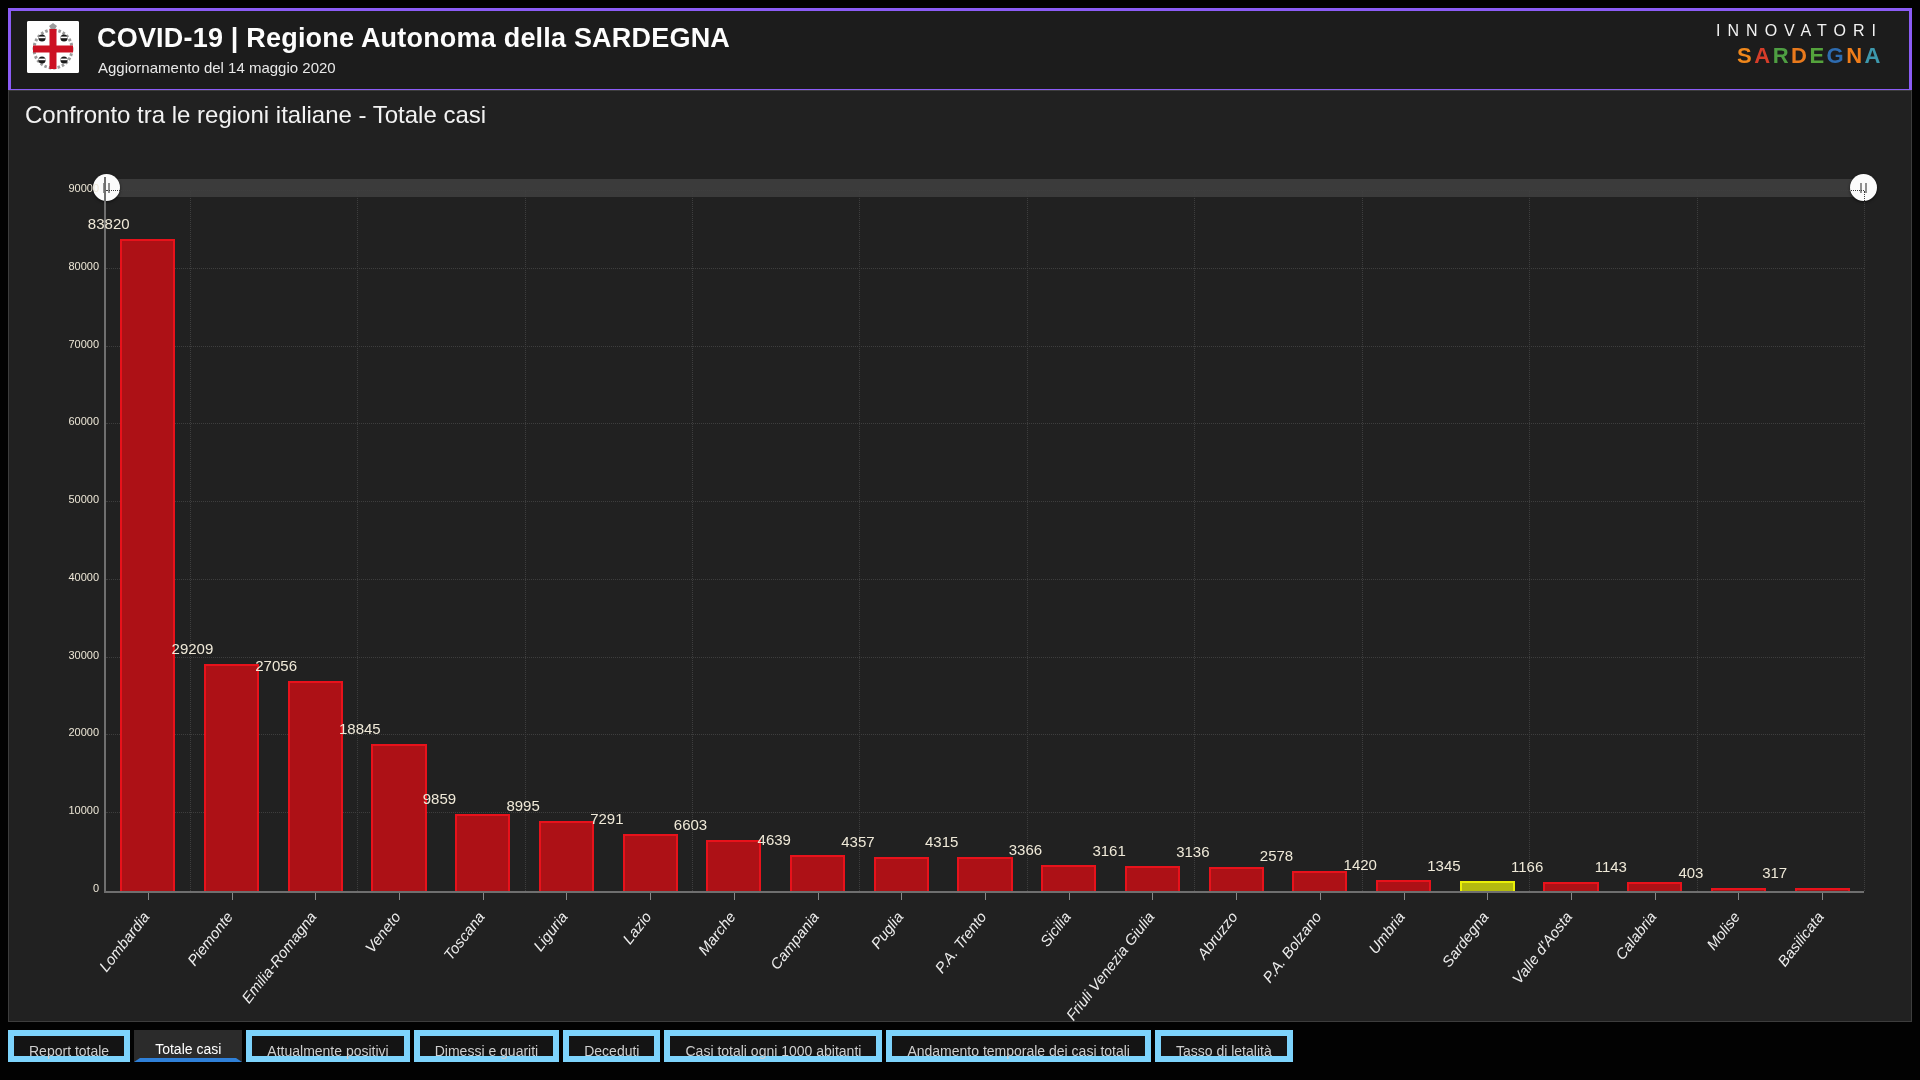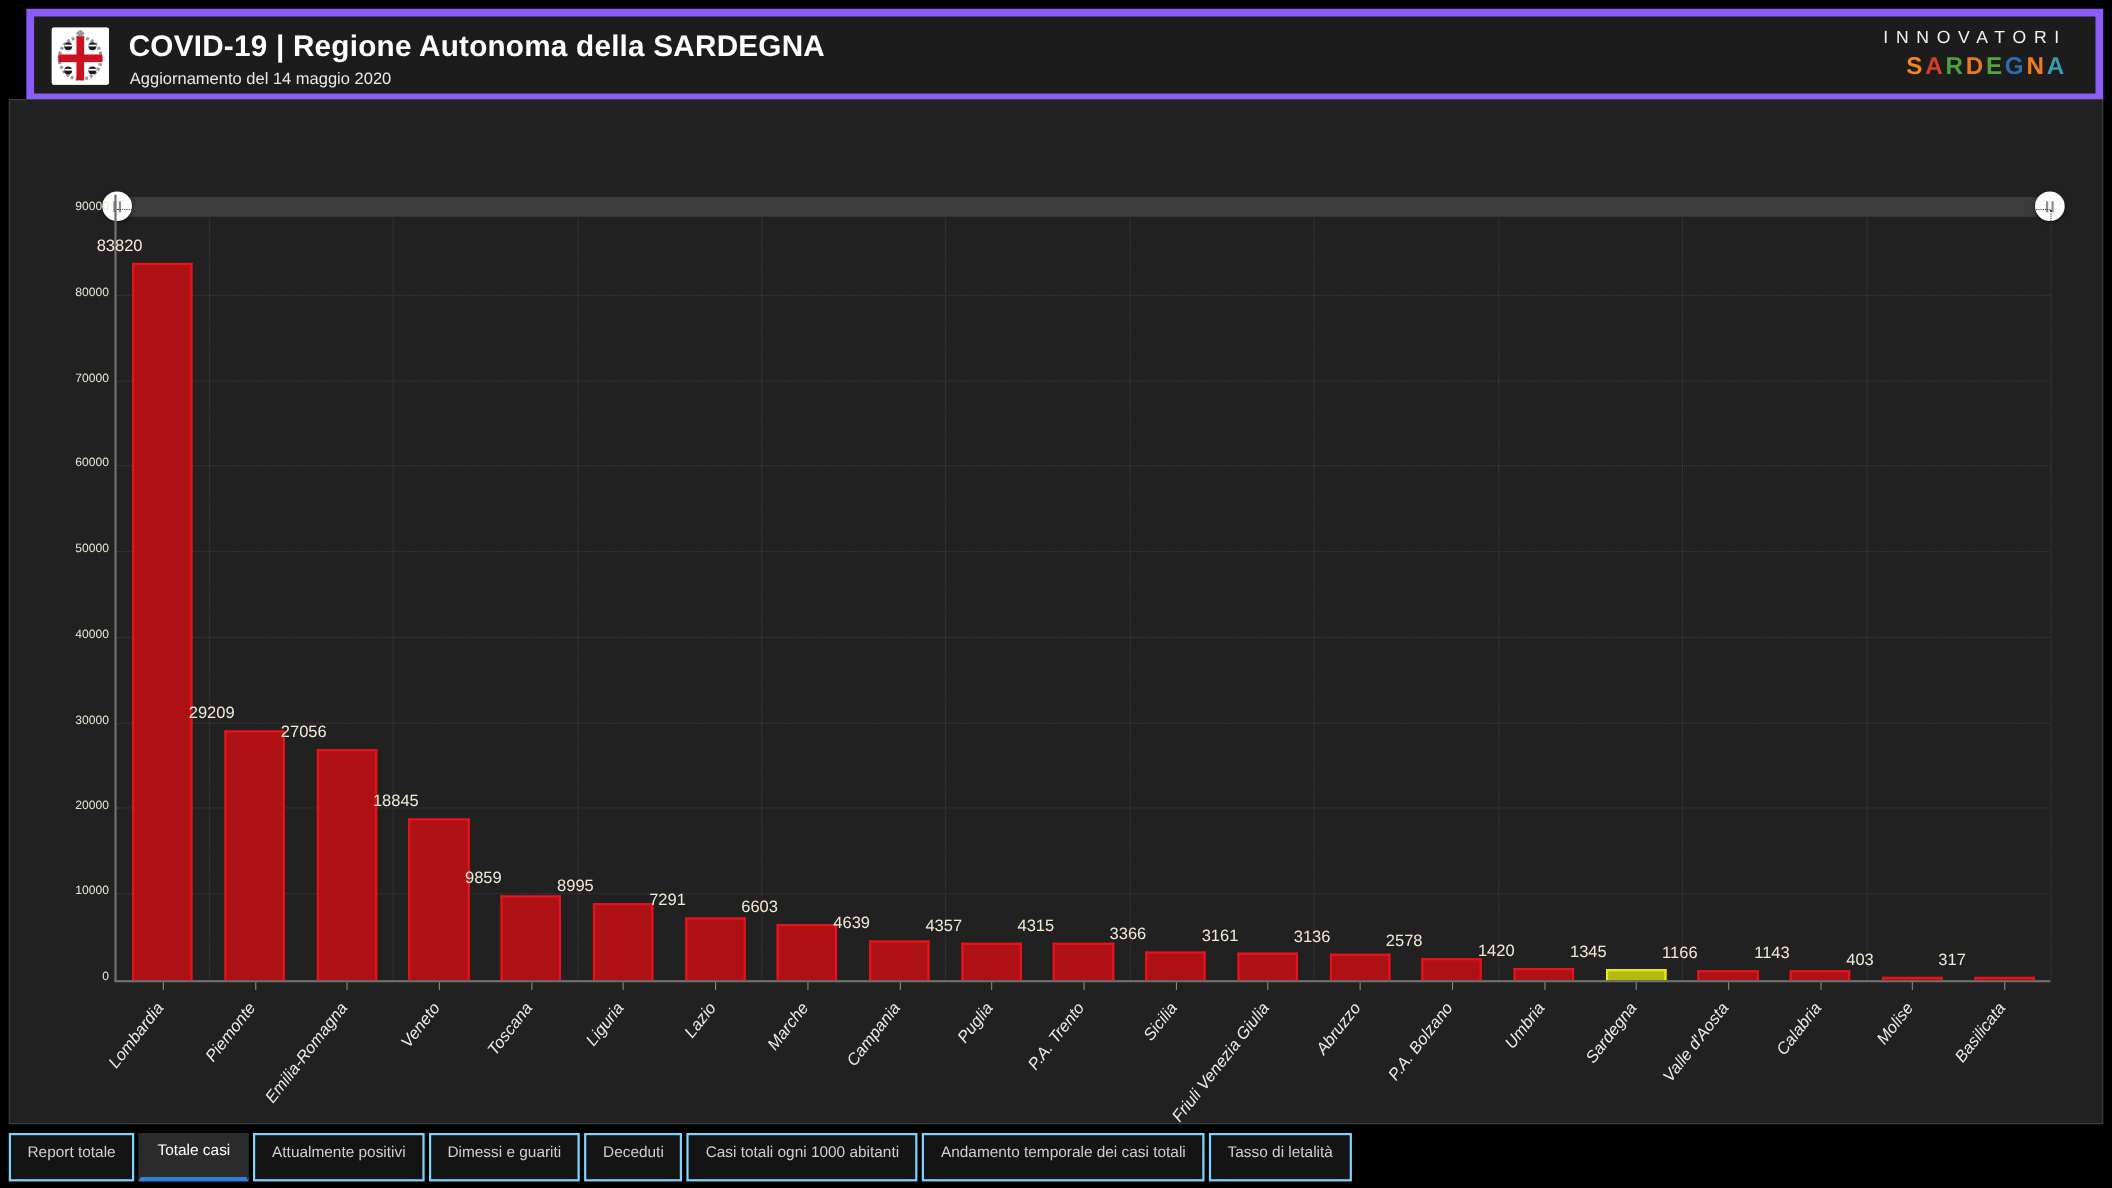--- a/index.html
+++ b/index.html
@@ -1,21 +1,21 @@
 <!DOCTYPE html>
 <html style="--bar-fill: #ad1116; --bar-border: #e8121b; --hl-fill: #b3ba10; --hl-border: #e9ef08; --grid: #3e3e3e; --axis: #6f6f6f; --value-label: #efe9d8; --tick-label: #ece6d6;"><head>
 <meta charset="utf-8">
 <style>
   html,body{margin:0;padding:0;background:#020202;}
   .stage{position:relative;width:1920px;height:1080px;background:#020202;overflow:hidden;
          font-family:"Liberation Sans","DejaVu Sans",sans-serif;}
 
   
   .header{position:absolute;left:8px;right:8px;top:8px;height:84px;background:#1c1c1c;
-          border:7px solid #8b5cf6;box-sizing:border-box;margin-left:16px;}
+          border:3px solid #8b5cf6;box-sizing:border-box;}
   .crest{position:absolute;left:16px;top:10px;width:52px;height:52px;background:#fff;border-radius:2px;}
   .h-title{position:absolute;left:86px;top:12px;font-size:27px;font-weight:600;color:#fdfdfd;letter-spacing:.2px;}
   .h-sub{position:absolute;left:87px;top:48px;font-size:15px;color:#e8e8e8;}
   .brand{position:absolute;right:26px;top:11px;text-align:right;}
   .brand-1{font-size:16px;letter-spacing:7px;color:#f2f2f2;font-weight:400;}
   .brand-2{font-size:22px;font-weight:700;letter-spacing:2.5px;margin-top:3px;}
 
   
   .panel{position:absolute;left:8px;right:8px;top:90px;height:932px;background:#212121;
          border:1px solid #3d3d3d;box-sizing:border-box;}
@@ -40,21 +40,21 @@
        border:2px solid var(--bar-border,#e8121b);border-bottom:none;}
   .bar.hl{background:var(--hl-fill,#b3ba10);border-color:var(--hl-border,#e9ef08);}
   .val{position:absolute;width:120px;text-align:left;font-size:15px;color:var(--value-label,#efe9d8);}
   .xtick{position:absolute;bottom:-9px;width:1px;height:7px;background:#888;}
   .xlab-anchor{position:absolute;top:calc(100% + 14px);width:0;height:0;}
   .xlab{position:absolute;right:2px;top:0;white-space:nowrap;font-size:15px;font-style:italic;
         color:#ececec;transform:rotate(-52deg);transform-origin:100% 50%;}
 
   
   .tabbar{position:absolute;left:8px;top:1030px;display:flex;gap:4px;}
-  .tab{height:44px;line-height:30px;padding:0 15px;background:#141414;border:2px solid #7dd3fc;
+  .tab{height:32px;line-height:30px;padding:0 15px;background:#141414;border:6px solid #7dd3fc;
        color:#cfcfcf;font-size:14px;box-sizing:border-box;white-space:nowrap;cursor:pointer;}
   .tab.active{background:#2b2b2b;border-color:#2b2b2b;border-bottom:4px solid #2f80d8;line-height:26px;color:#fff;}
 </style>
 </head>
 <body>
 
 <div class="stage">
 
   <div class="header">
     <svg class="crest" viewBox="0 0 52 52">
@@ -78,20 +78,21 @@
     </svg>
     <div class="h-title">COVID-19 | Regione Autonoma della SARDEGNA</div>
     <div class="h-sub">Aggiornamento del 14 maggio 2020</div>
     <div class="brand">
       <div class="brand-1">INNOVATORI</div>
       <div class="brand-2"><span style="color: rgb(240, 136, 28);">S</span><span style="color: rgb(214, 61, 42);">A</span><span style="color: rgb(78, 158, 66);">R</span><span style="color: rgb(232, 121, 28);">D</span><span style="color: rgb(84, 163, 60);">E</span><span style="color: rgb(46, 108, 176);">G</span><span style="color: rgb(239, 125, 26);">N</span><span style="color: rgb(61, 152, 172);">A</span></div>
     </div>
   </div>
 
   <div class="panel">
+    <div class="c-title">Confronto tra le regioni italiane - Totale casi</div>
 
     <div class="slider">
       <div class="handle left"></div>
       <div class="handle right"></div>
     </div>
 
     <div class="ylabels">
         <div class="ytick" style="top: calc(100% - 9px);">0</div>
         <div class="ytick" style="top: calc(88.8889% - 9px);">10000</div>
         <div class="ytick" style="top: calc(77.7778% - 9px);">20000</div>

